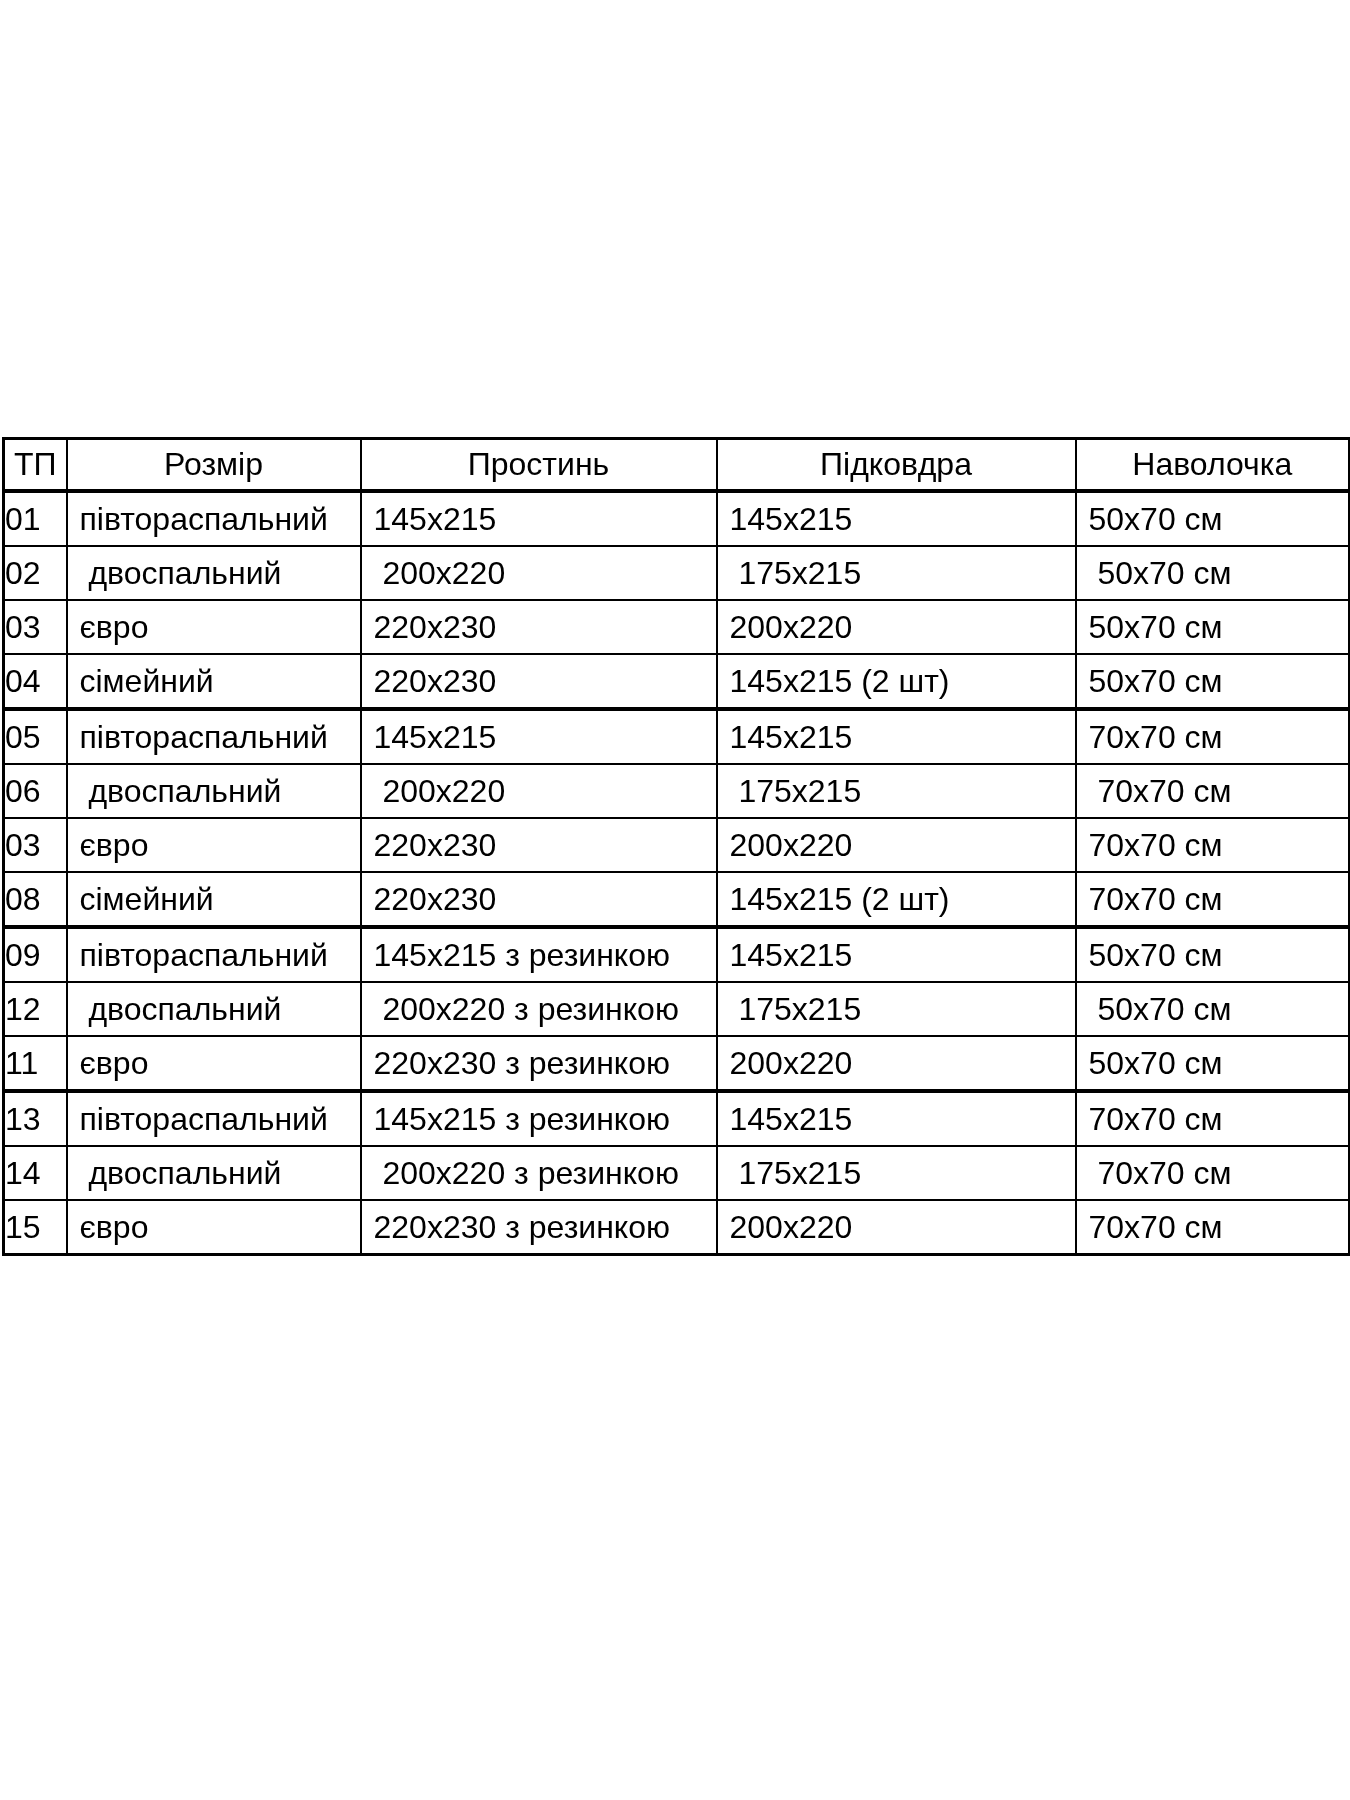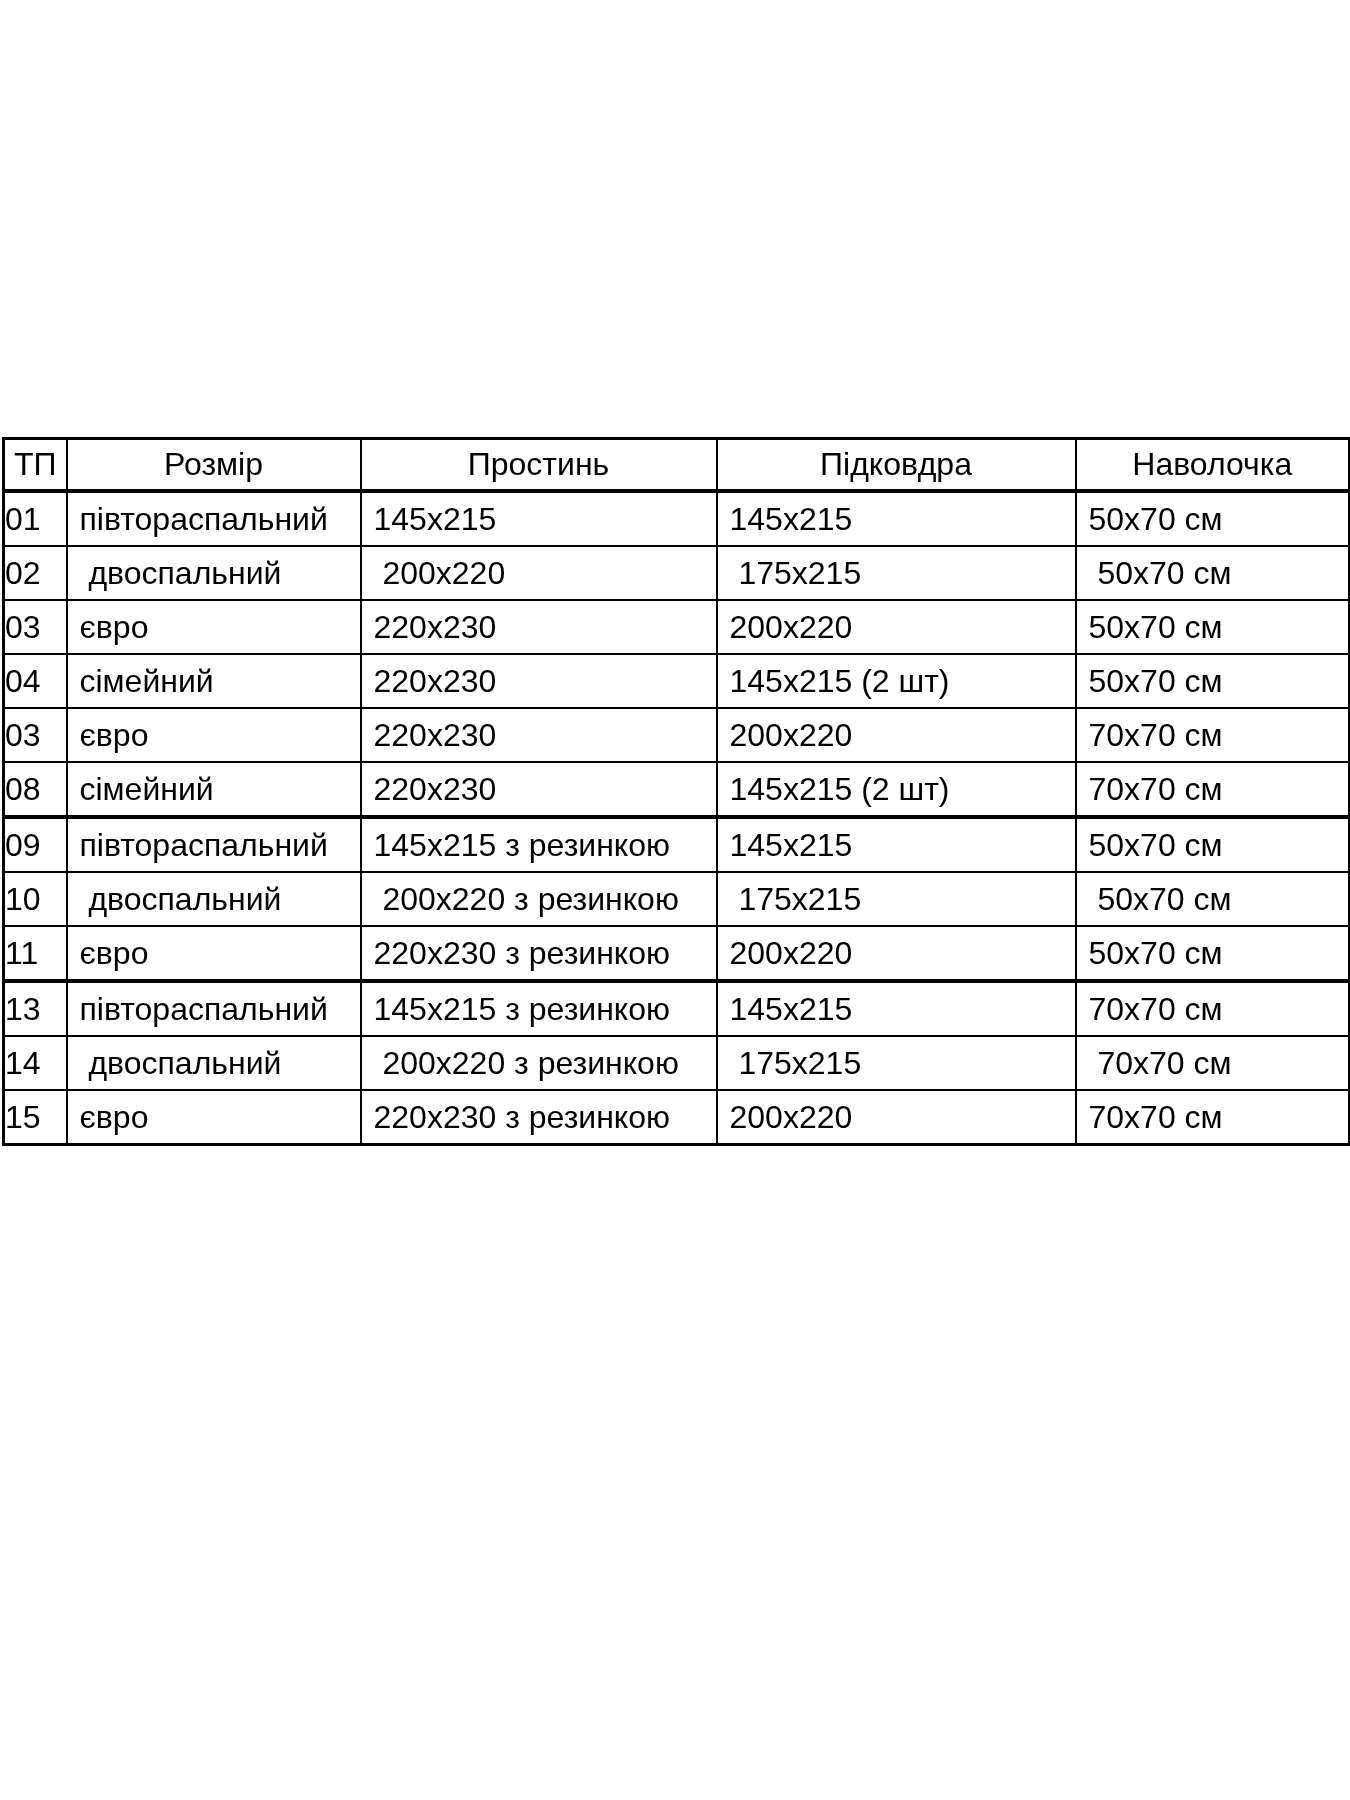--- a/index.html
+++ b/index.html
@@ -88,20 +88,34 @@
         <td class="c-text">200х220</td>
         <td class="c-text">50х70 см</td>
       </tr>
       <tr>
         <td class="c-tp">04</td>
         <td class="c-text">сімейний</td>
         <td class="c-text">220х230</td>
         <td class="c-text">145х215 (2 шт)</td>
         <td class="c-text">50х70 см</td>
       </tr>
+      <tr class="group-start">
+        <td class="c-tp">05</td>
+        <td class="c-text">півтораспальний</td>
+        <td class="c-text">145х215</td>
+        <td class="c-text">145х215</td>
+        <td class="c-text">70х70 см</td>
+      </tr>
+      <tr>
+        <td class="c-tp">06</td>
+        <td class="c-text"> двоспальний</td>
+        <td class="c-text"> 200х220</td>
+        <td class="c-text"> 175х215</td>
+        <td class="c-text"> 70х70 см</td>
+      </tr>
       <tr>
         <td class="c-tp">03</td>
         <td class="c-text">євро</td>
         <td class="c-text">220х230</td>
         <td class="c-text">200х220</td>
         <td class="c-text">70х70 см</td>
       </tr>
       <tr>
         <td class="c-tp">08</td>
         <td class="c-text">сімейний</td>
@@ -110,21 +124,21 @@
         <td class="c-text">70х70 см</td>
       </tr>
       <tr class="group-start">
         <td class="c-tp">09</td>
         <td class="c-text">півтораспальний</td>
         <td class="c-text">145х215 з резинкою</td>
         <td class="c-text">145х215</td>
         <td class="c-text">50х70 см</td>
       </tr>
       <tr>
-        <td class="c-tp">10</td>
+        <td class="c-tp">12</td>
         <td class="c-text"> двоспальний</td>
         <td class="c-text"> 200х220 з резинкою</td>
         <td class="c-text"> 175х215</td>
         <td class="c-text"> 50х70 см</td>
       </tr>
       <tr>
         <td class="c-tp">11</td>
         <td class="c-text">євро</td>
         <td class="c-text">220х230 з резинкою</td>
         <td class="c-text">200х220</td>

